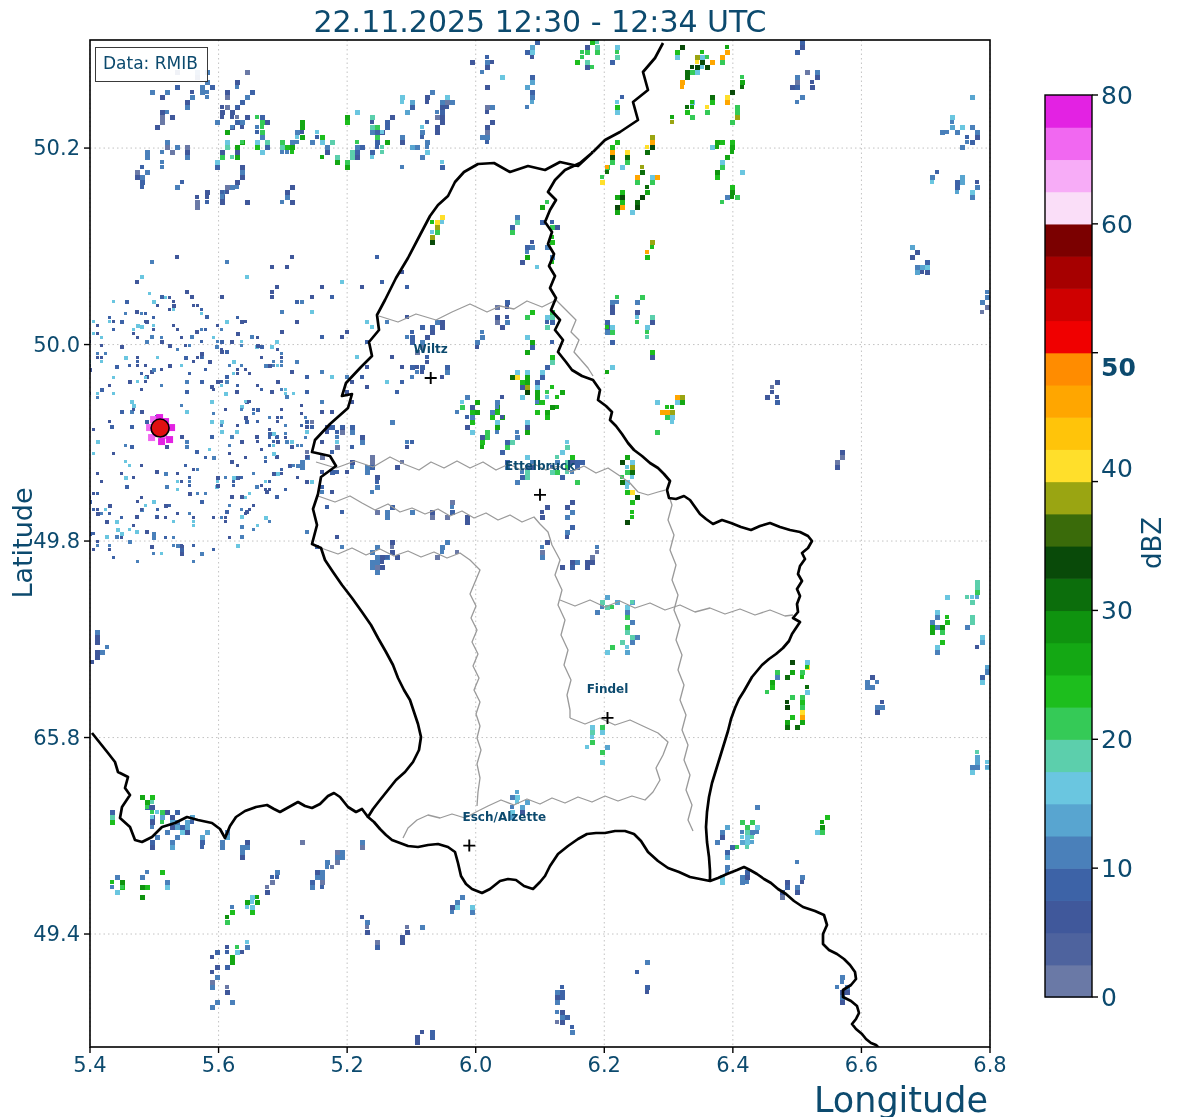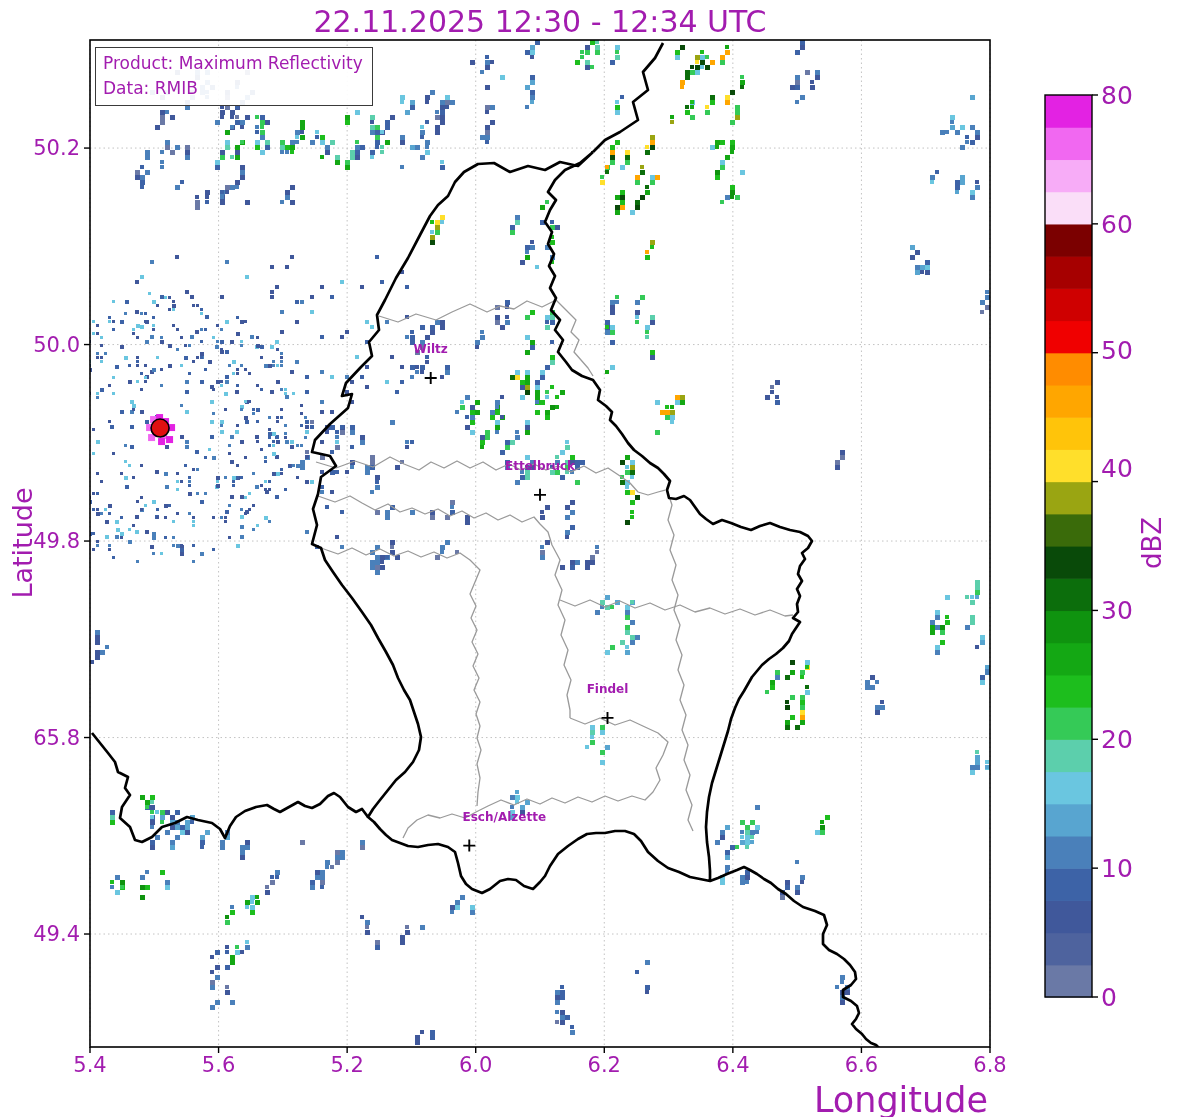--- a/index.html
+++ b/index.html
@@ -1,17 +1,17 @@
 <!DOCTYPE html>
 <html><head>
 <meta charset="utf-8">
 <style>
   html,body{margin:0;padding:0;background:#fff;}
   .fig{position:relative;width:1179px;height:1117px;background:#fff;
-       font-family:"DejaVu Sans","Liberation Sans",sans-serif;color:#a21caf;overflow:hidden;}
+       font-family:"DejaVu Sans","Liberation Sans",sans-serif;color:#0c4a6e;overflow:hidden;}
   .fig svg{position:absolute;left:0;top:0;}
   .title{position:absolute;left:90px;top:4px;width:900px;text-align:center;
          font-size:30px;letter-spacing:0px;white-space:nowrap;}
   .annot{position:absolute;left:95px;top:47px;border:1.3px solid #3a3a3a;
          background:rgba(255,255,255,0.92);padding:3px 9px 5px 7px;font-size:17px;
          line-height:1.45;z-index:6;}
   .xlabel{position:absolute;left:88px;width:900px;top:1080px;text-align:right;font-size:35px;}
   .ylabel{position:absolute;left:22px;top:543px;transform:translate(-50%,-50%) rotate(-90deg);
           white-space:nowrap;font-size:27px;}
   .cblabel{position:absolute;left:1152px;top:543px;transform:translate(-50%,-50%) rotate(-90deg);
@@ -1973,21 +1973,20 @@
         <line x1="1092" y1="481.57142857142856" x2="1098" y2="481.57142857142856" stroke="#000" stroke-width="1.4"></line>
         <line x1="1092" y1="352.71428571428567" x2="1098" y2="352.71428571428567" stroke="#000" stroke-width="1.4"></line>
         <line x1="1092" y1="223.8571428571429" x2="1098" y2="223.8571428571429" stroke="#000" stroke-width="1.4"></line>
         <line x1="1092" y1="95" x2="1098" y2="95" stroke="#000" stroke-width="1.4"></line>
       </g>
     </svg>
 
   <div class="title">22.11.2025 12:30 - 12:34 UTC</div>
 
   <div class="annot">
-    <div>Product: Maximum Reflectivity</div>
     <div>Data: RMIB</div>
   </div>
 
   <div class="xlabel">Longitude</div>
   <div class="ylabel">Latitude</div>
   <div class="cblabel">dBZ</div>
 
   <div id="xticks">
       <div class="tick-x" style="left: 90px;">5.4</div>
       <div class="tick-x" style="left: 218.571px;">5.6</div>
@@ -2004,21 +2003,21 @@
       <div class="tick-y" style="top: 541.044px;">49.8</div>
       <div class="tick-y" style="top: 344.556px;">50.0</div>
       <div class="tick-y" style="top: 148.068px;">50.2</div>
     </div>
   <div id="cbticks">
       <div class="cb-tick" style="top: 997px;">0</div>
       <div class="cb-tick" style="top: 868.143px;">10</div>
       <div class="cb-tick" style="top: 739.286px;">20</div>
       <div class="cb-tick" style="top: 610.429px;">30</div>
       <div class="cb-tick" style="top: 468px;">40</div>
-      <div class="cb-tick" style="top: 350px;">50</div>
+      <div class="cb-tick" style="top: 367px; font-weight: bold;">50</div>
       <div class="cb-tick" style="top: 223.857px;">60</div>
       <div class="cb-tick" style="top: 95px;">80</div>
     </div>
   <div id="cities">
       <div class="city" style="left: 430.714px; top: 341.959px;">Wiltz</div>
       <div class="city" style="left: 540px; top: 458.869px;">Ettelbruck</div>
       <div class="city" style="left: 607.5px; top: 681.883px;">Findel</div>
       <div class="city" style="left: 504.286px; top: 809.6px;">Esch/Alzette</div>
     </div>
 </div>

